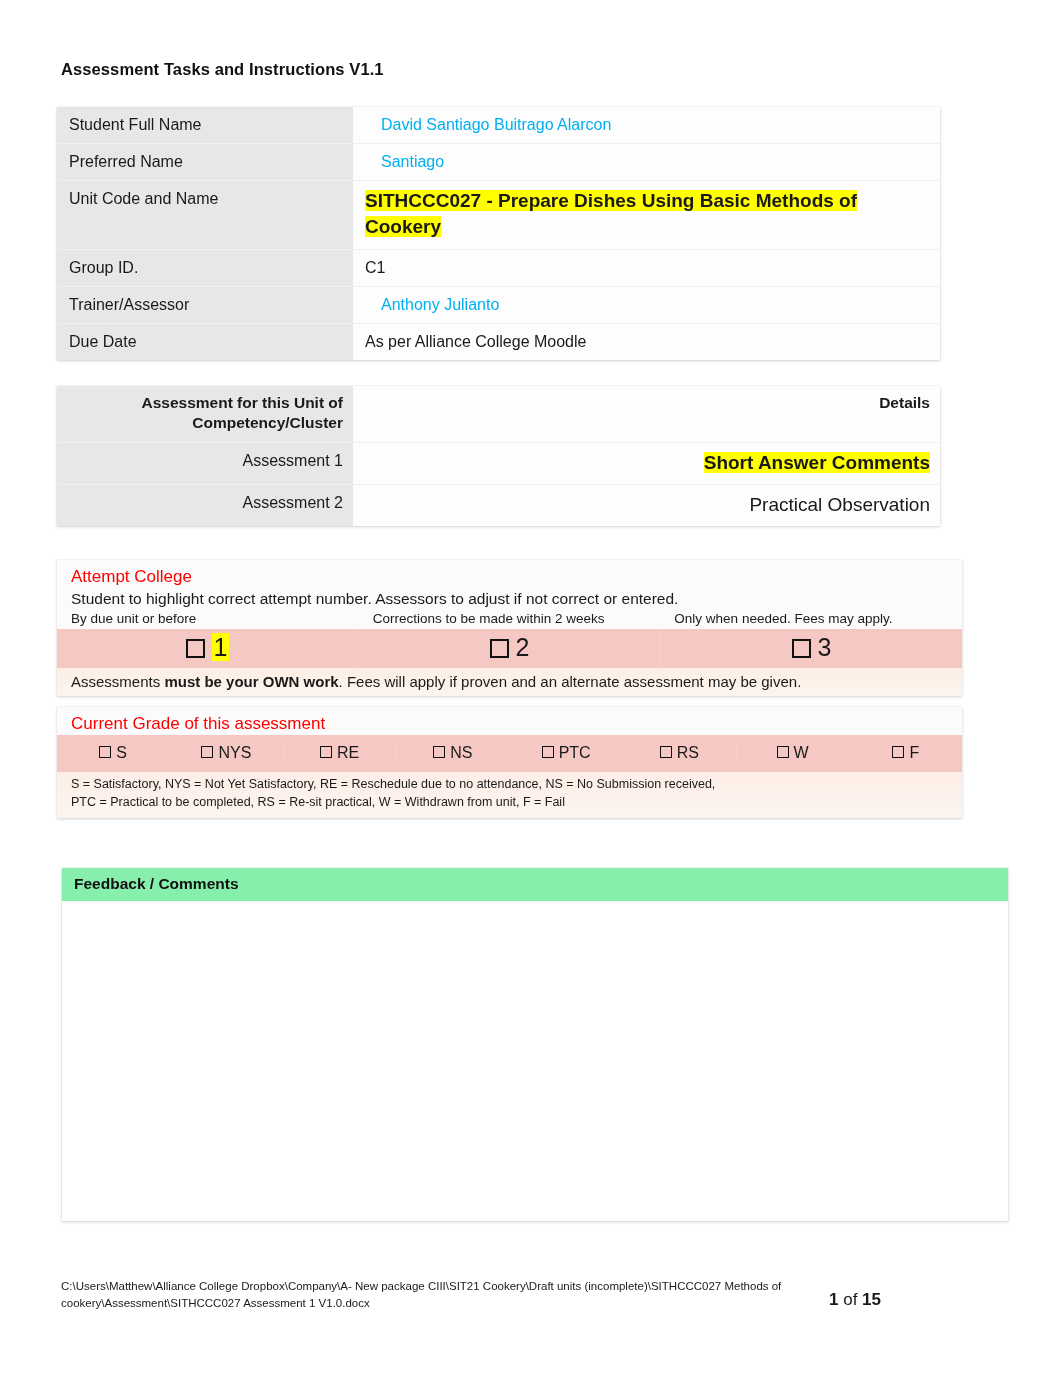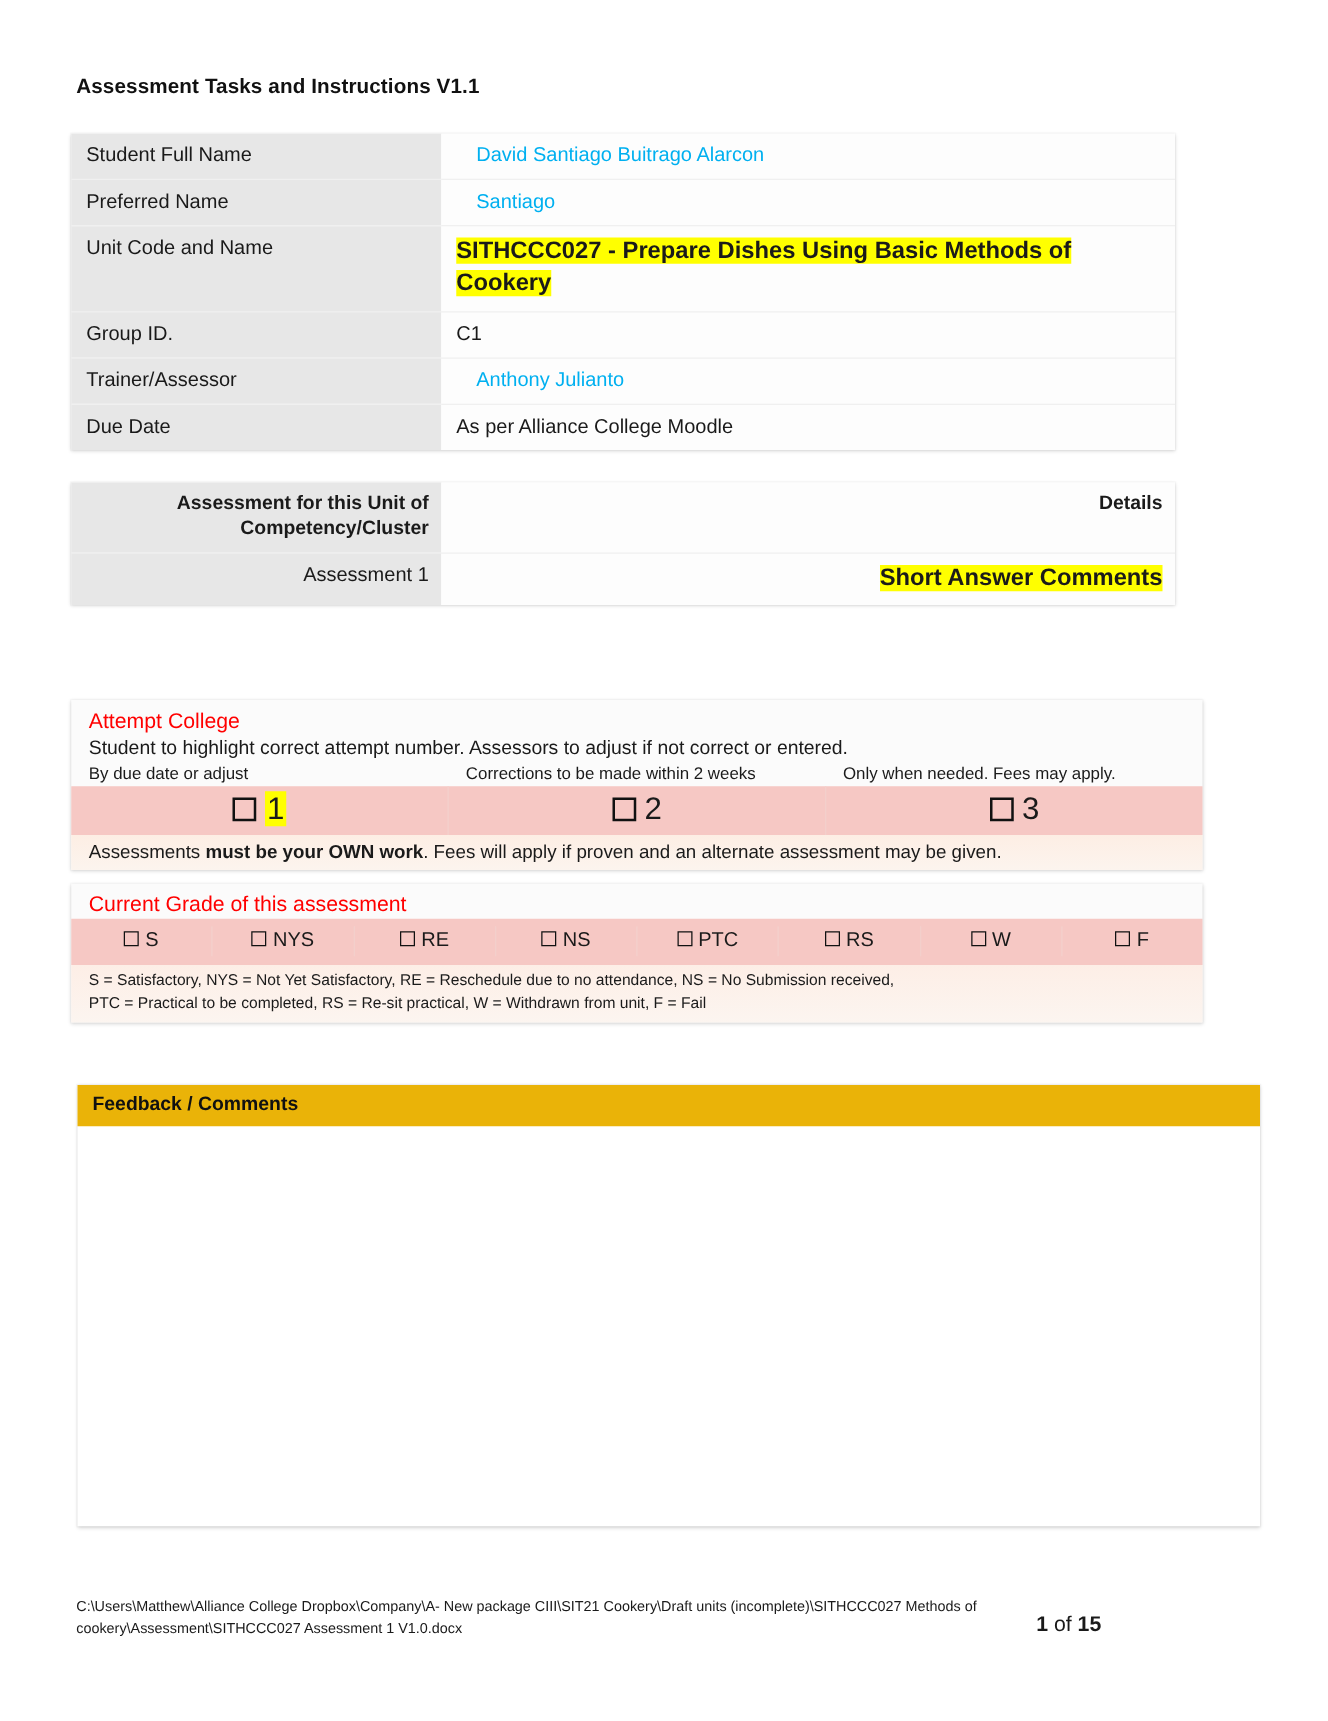--- a/index.html
+++ b/index.html
@@ -194,21 +194,21 @@
     position: absolute;
     left: 62px;
     top: 868px;
     width: 946px;
     height: 353px;
     background: #ffffff;
     box-shadow: 0 1px 3px rgba(0,0,0,0.17), 0 0 0 1px rgba(0,0,0,0.03);
   }
   #feedback-head {
     height: 33px;
-    background: #eab308;
+    background: #86efac;
     font-size: 15.5px;
     font-weight: bold;
     padding: 7px 0 0 12px;
     box-sizing: border-box;
     color: #111;
   }
 
   
   #footer {
     position: absolute;
@@ -267,29 +267,33 @@
   <table class="info-table" id="table-assessments">
     <tbody>
       <tr>
         <td class="lbl hdr">Assessment for this Unit of Competency/Cluster</td>
         <td class="val hdr">Details</td>
       </tr>
       <tr>
         <td class="lbl">Assessment 1</td>
         <td class="val"><span class="hl-yellow big-unit">Short Answer Comments</span></td>
       </tr>
+      <tr>
+        <td class="lbl">Assessment 2</td>
+        <td class="val"><span class="big-unit" style="font-weight:normal;">Practical Observation</span></td>
+      </tr>
     </tbody>
   </table>
 
   <div class="panel" id="panel-attempt">
     <div class="panel-head">Attempt College</div>
     <div class="panel-line">Student to highlight correct attempt number. Assessors to adjust if not correct or entered.</div>
 
     <div class="attempt-cols">
-      <div>By due date or adjust</div>
+      <div>By due unit or before</div>
       <div>Corrections to be made within 2 weeks</div>
       <div>Only when needed. Fees may apply.</div>
     </div>
 
     <div class="pink-row">
       <div class="cell">
         <span class="cbx"></span><span class="num-hl">1</span>
       </div>
       <div class="cell">
         <span class="cbx"></span><span>2</span>

